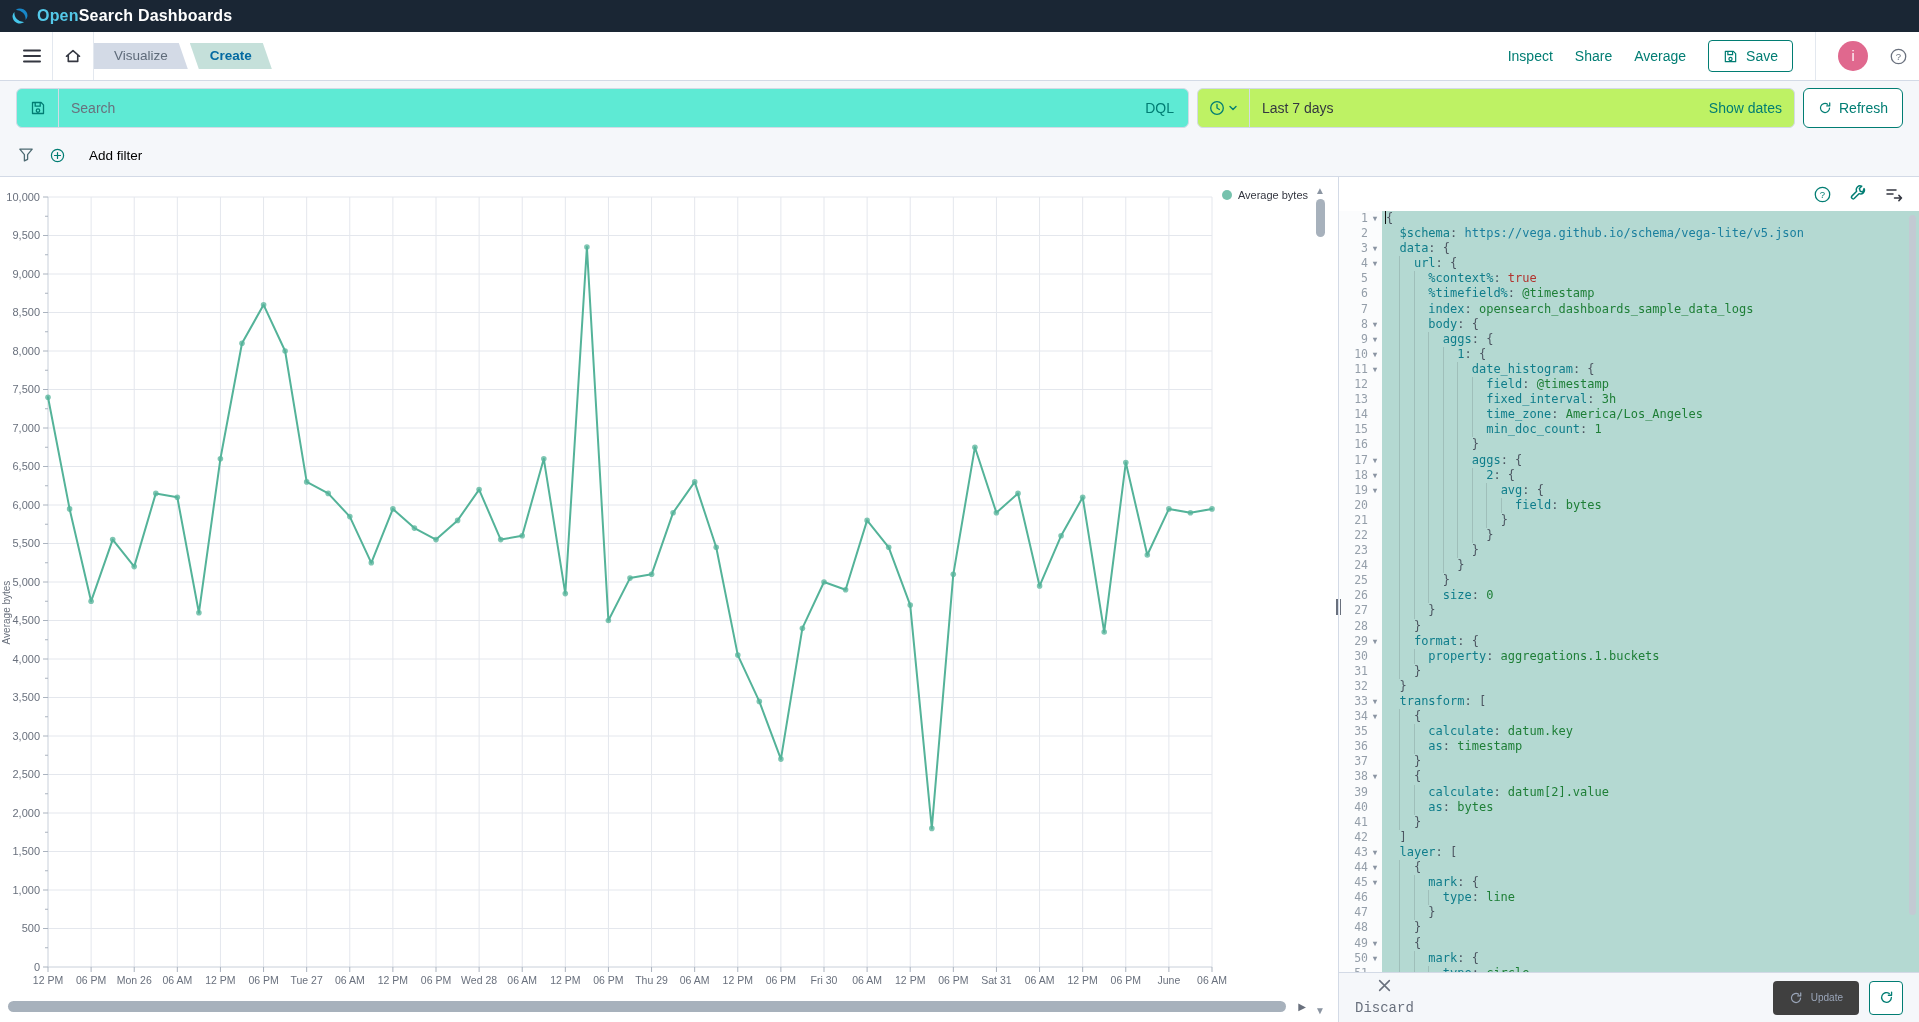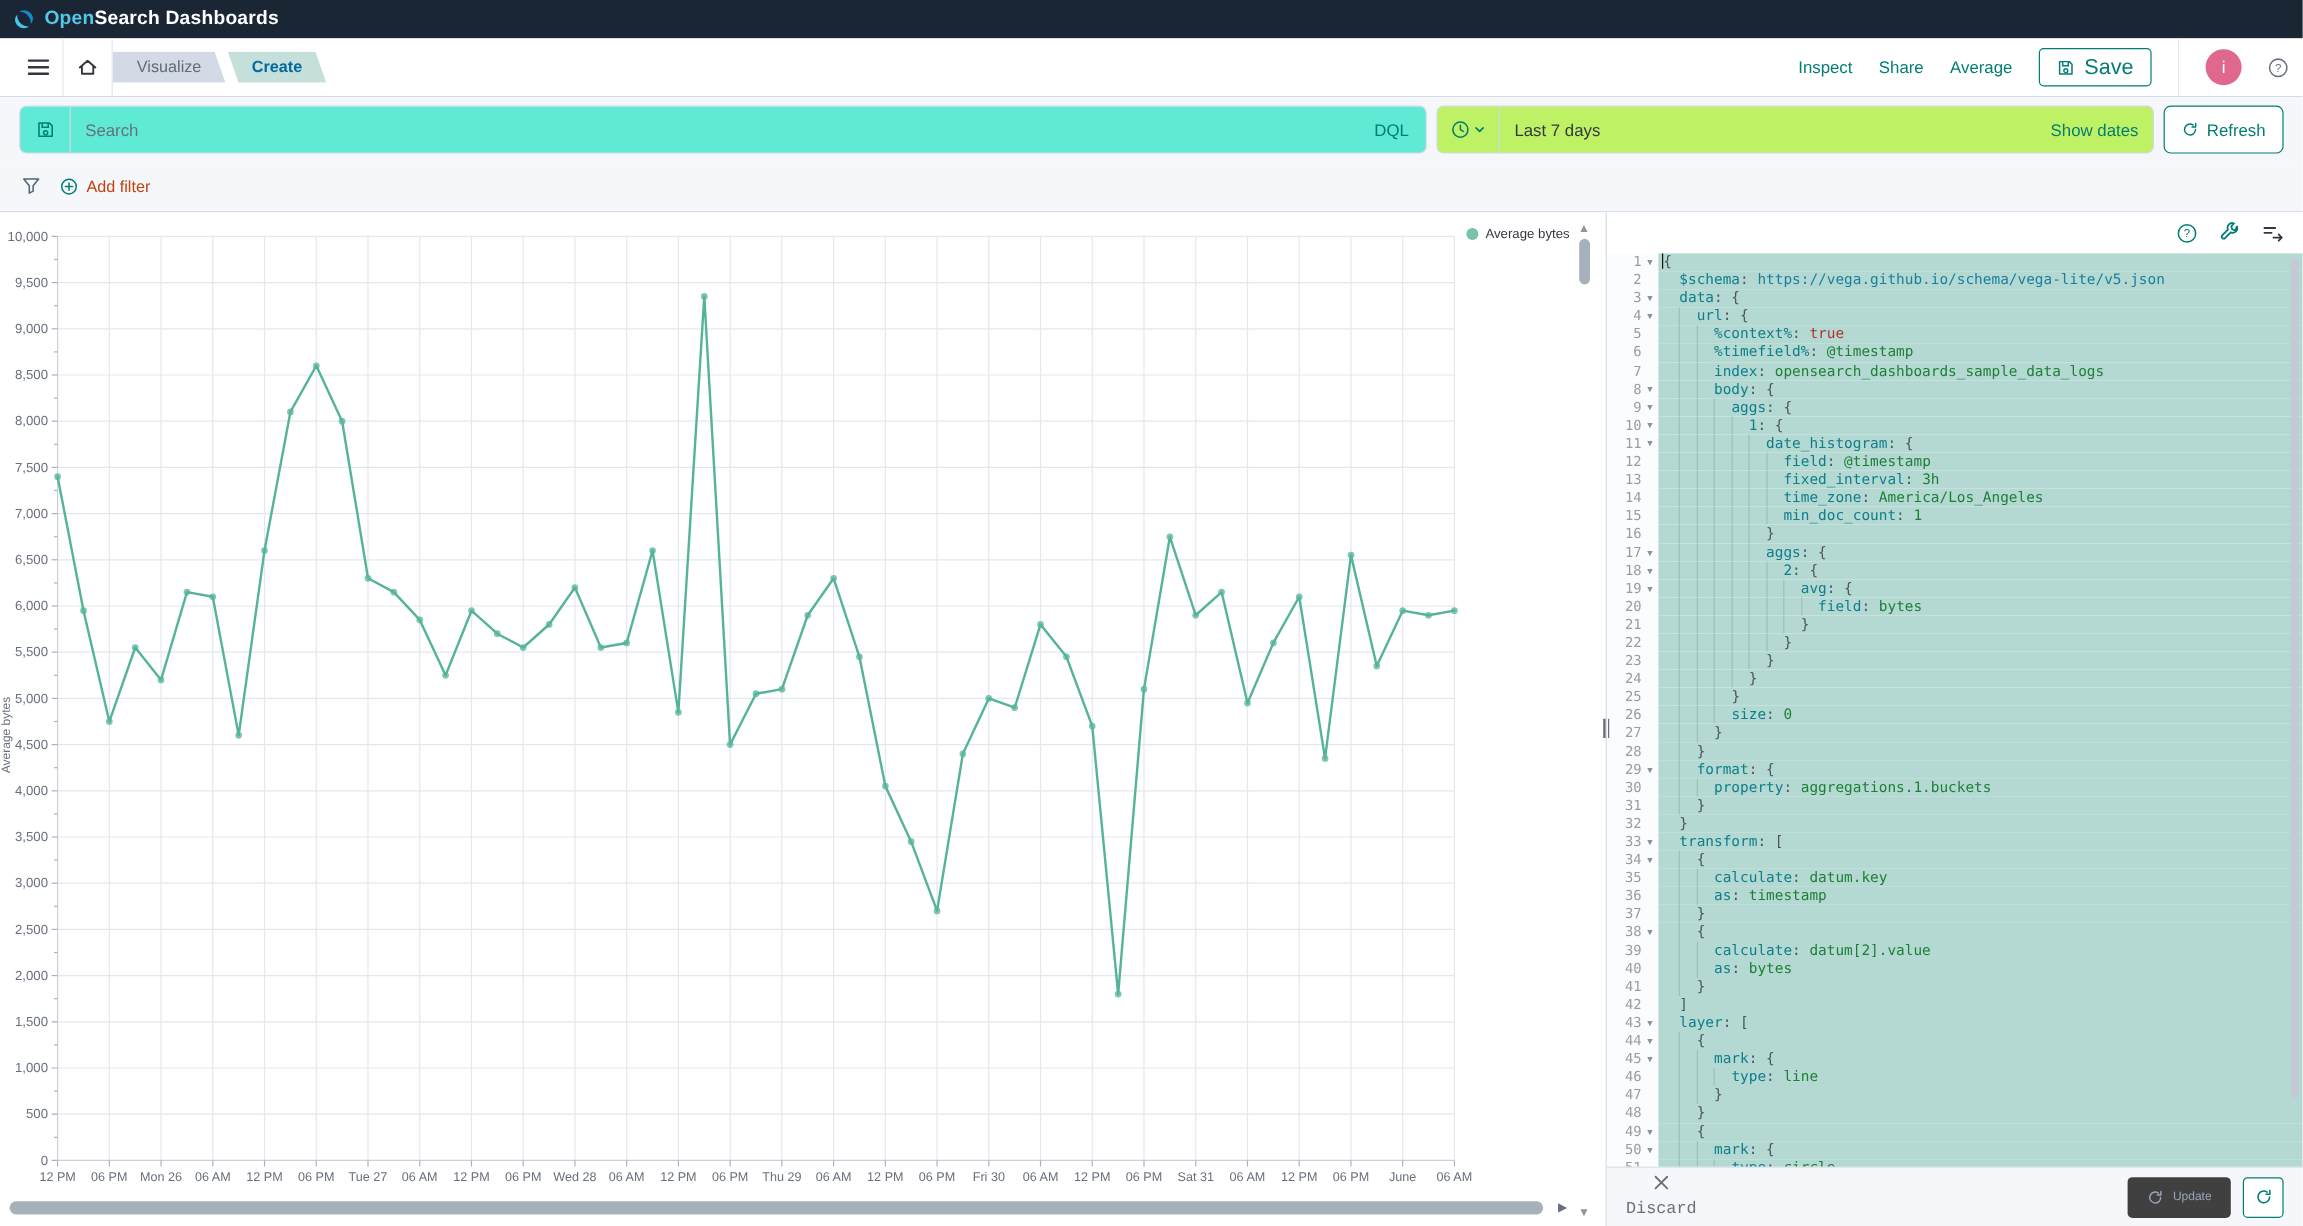--- a/index.html
+++ b/index.html
@@ -15,40 +15,40 @@
   .nav { height:49px; background:#fff; border-bottom:1px solid #d3dae6; display:flex; align-items:center; padding:0 12px; }
   .nav-left { display:flex; align-items:center; height:100%; }
   .icon-btn { width:40px; height:100%; display:flex; align-items:center; justify-content:center; cursor:pointer; background:none; border:none; }
   .vsep { width:1px; height:100%; background:#e3e8ef; }
   .crumbs { display:flex; align-items:center; }
   .crumb { height:26px; line-height:26px; padding:0 20px; font-size:13.5px; }
   .crumb-first { background:#d3dae6; color:#5f6b7a; clip-path:polygon(0 0,calc(100% - 9px) 0,100% 100%,0 100%); cursor:pointer; }
   .crumb-last { background:#c5e0da; color:#0369a1; clip-path:polygon(0 0,calc(100% - 9px) 0,100% 100%,9px 100%); margin-left:2px;font-weight:bold; }
   .nav-right { margin-left:auto; display:flex; align-items:center; gap:22px; height:100%; }
   .nav-link { color:#017d73; font-size:14px; background:none; border:none; cursor:pointer; font-family:inherit; }
-  .save-btn { display:flex; align-items:center; gap:8px; color:#017d73; font-size:18px; border:1px solid #017d73; background:#fff; border-radius:4px; height:32px; padding:0 14px; cursor:pointer; font-family:inherit; }
+  .save-btn { display:flex; align-items:center; gap:8px; color:#017d73; font-size:14px; border:1px solid #017d73; background:#fff; border-radius:4px; height:32px; padding:0 14px; cursor:pointer; font-family:inherit; }
   .avatar { width:30px; height:30px; border-radius:50%; background:#e0688e; color:#fff; font-size:14px; display:flex; align-items:center; justify-content:center; cursor:pointer; border:none; }
   .help-btn { background:none; border:none; cursor:pointer; display:flex; align-items:center; }
 
   
   .qrow { height:53px; background:#f5f7fa; display:flex; gap:8px; padding:7px 16px 6px; }
   .searchbox { flex:1; display:flex; align-items:center; background:#5eead4; border:1px solid #d3dae6; border-radius:6px; height:40px;justify-content:center; }
   .savecell { width:42px; align-self:stretch; display:flex; align-items:center; justify-content:center; border-right:1px solid #d3dae6; cursor:pointer; background:none; border-top:none; border-left:none; border-bottom:none; }
   .searchbox input { flex:1; border:none; outline:none; font-size:14px; padding:0 12px; color:#343741; background:transparent; font-family:inherit; }
   .searchbox input::placeholder { color:#69707d; }
   .dql { color:#017d73; font-size:14px; padding:0 14px; cursor:pointer; background:none; border:none; font-family:inherit; }
   .timebox { flex:0 0 598px; display:flex; align-items:center; background:#bef264; border:1px solid #d3dae6; border-radius:6px; height:40px; }
   .clockcell { width:52px; align-self:stretch; display:flex; align-items:center; justify-content:center; gap:3px; border-right:1px solid #d3dae6; color:#017d73; cursor:pointer; background:none; border-top:none; border-left:none; border-bottom:none; }
   .timetext { font-size:14px; color:#343741; padding-left:12px; }
   .showdates { margin-left:auto; color:#017d73; font-size:14px; padding:0 12px; cursor:pointer; background:none; border:none; font-family:inherit; }
   .refresh-btn { flex:0 0 100px; display:flex; align-items:center; justify-content:center; gap:7px; color:#017d73; font-size:14px; border:1px solid #017d73; background:#fff; border-radius:6px; height:40px; cursor:pointer; font-family:inherit; }
 
   
   .frow { height:43px; background:#f5f7fa; border-bottom:1px solid #d3dae6; display:flex; align-items:center; padding:0 18px; gap:16px; }
-  .addfilter { display:flex; align-items:center; gap:7px; color:#c2410c; font-size:13.5px; cursor:pointer; background:none; border:none; font-family:inherit; }
+  .addfilter { display:flex; align-items:center; gap:24px; color:#000000; font-size:13.5px; cursor:pointer; background:none; border:none; font-family:inherit; }
 
   
   .main { display:flex; height:845px; background:#fff; }
   .chart-panel { width:1338px; position:relative; overflow:hidden; }
   .legend { position:absolute; top:12px; right:30px; display:flex; align-items:center; gap:6px; font-size:11px; color:#343741; }
   .legend .dot { width:10px; height:10px; border-radius:50%; background:#54b399; opacity:.8; }
   .ytitle { position:absolute; left:-35px; top:430px; width:82px; text-align:center; font-size:10px; color:#69707d; transform:rotate(-90deg); }
 
   
   .hscroll { position:absolute; left:8px; bottom:10px; width:1278px; height:11px; background:#a7b1bc; border-radius:6px; cursor:pointer; }

